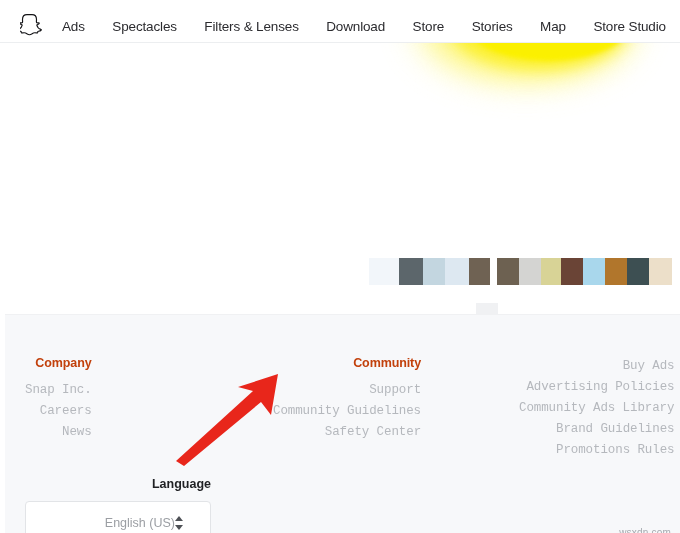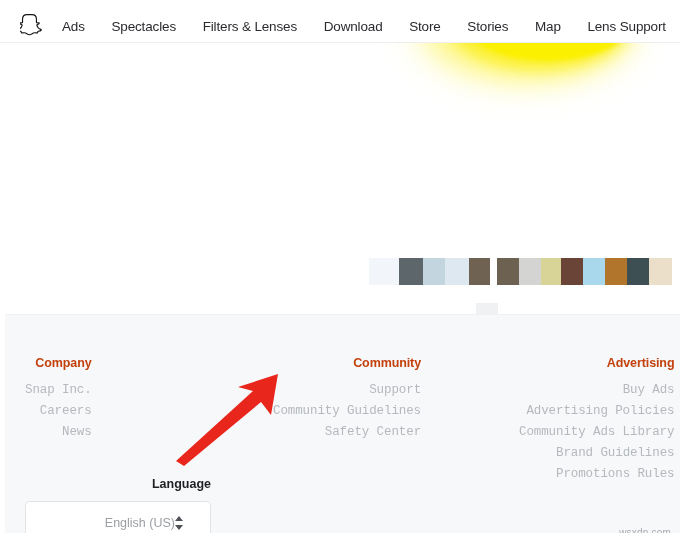--- a/index.html
+++ b/index.html
@@ -276,21 +276,21 @@
     </div>
 
     <div class="nav-links">
       <span class="nav-link">Ads</span>
       <span class="nav-link">Spectacles</span>
       <span class="nav-link">Filters &amp; Lenses</span>
       <span class="nav-link">Download</span>
       <span class="nav-link">Store</span>
       <span class="nav-link">Stories</span>
       <span class="nav-link">Map</span>
-      <span class="nav-link">Lens Support</span>
+      <span class="nav-link">Store Studio</span>
     </div>
   </div>
 
   <div id="hero">
     <div class="blob" id="blob-halo"></div>
     <div class="blob" id="blob-soft"></div>
     <div class="blob" id="blob-mid"></div>
     <div class="blob" id="blob-core"></div>
 
     <div class="swatch-row" id="swatch-group-a">
@@ -323,21 +323,20 @@
     </div>
 
     <div class="fcol" id="col-community">
       <div class="fcol-title">Community</div>
       <div class="fcol-link">Support</div>
       <div class="fcol-link">Community Guidelines</div>
       <div class="fcol-link">Safety Center</div>
     </div>
 
     <div class="fcol" id="col-advertising">
-      <div class="fcol-title">Advertising</div>
       <div class="fcol-link">Buy Ads</div>
       <div class="fcol-link">Advertising Policies</div>
       <div class="fcol-link">Community Ads Library</div>
       <div class="fcol-link">Brand Guidelines</div>
       <div class="fcol-link">Promotions Rules</div>
     </div>
 
     <div id="language-block">
       <div id="language-title">Language</div>
       <div id="language-select">

